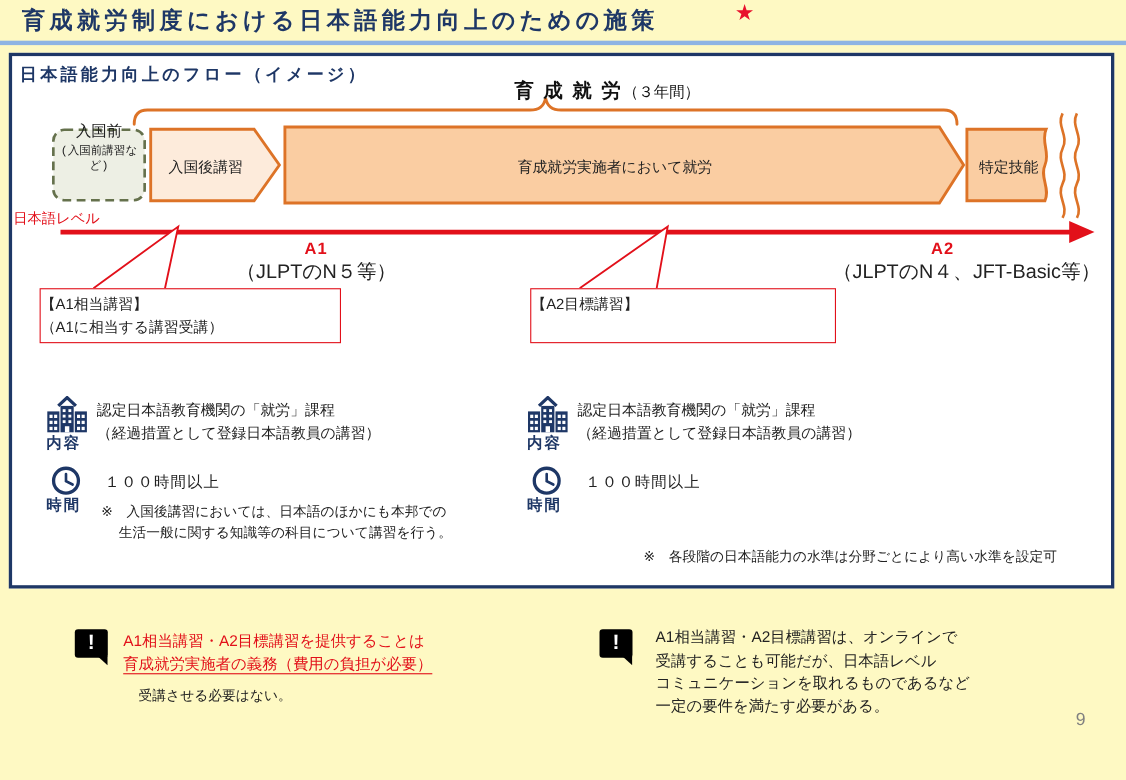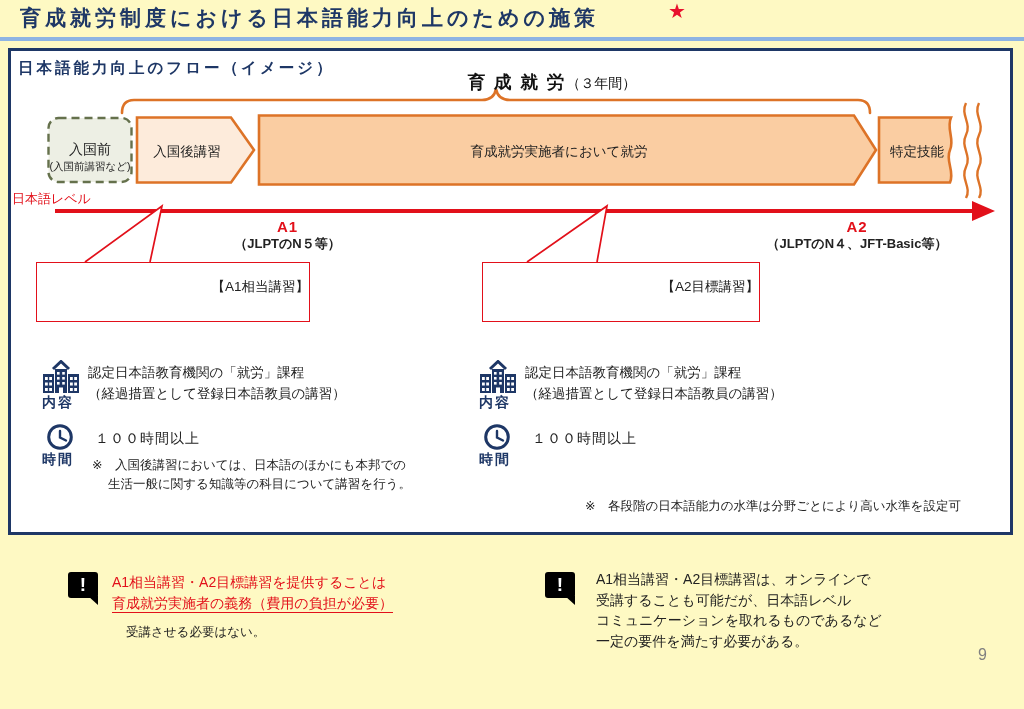--- a/index.html
+++ b/index.html
@@ -15,36 +15,36 @@
   
   .main-box{left:8px;top:48px;width:999px;height:481px;border:3px solid #1E3766;background:#fff;z-index:0;}
   .flow-heading{left:18px;top:58px;font-size:15.5px;font-weight:bold;color:#1E3766;letter-spacing:3px;z-index:2;text-align:center;}
   .period-label{left:402px;top:70px;width:300px;text-align:center;z-index:2;white-space:nowrap;}
   .period-main{font-size:17.5px;font-weight:bold;color:#111;letter-spacing:2px;}
   .period-sub{font-size:14px;color:#111;}
   
   .shapes{left:0;top:0;width:1024px;height:709px;z-index:1;pointer-events:none;}
   
   .stage-text{z-index:2;text-align:center;color:#222;}
-  .pre-entry-text{left:48px;top:140px;width:84px;line-height:1.35;}
+  .pre-entry-text{left:48px;top:112px;width:84px;line-height:1.35;font-family:Liberation Mono, monospace;}
   .pre-entry-title{font-size:14px;}
   .pre-entry-sub{font-size:10.5px;}
   .post-entry-text{left:138px;top:143px;width:98px;font-size:13.5px;}
   .employment-text{left:259px;top:143px;width:600px;font-size:13.5px;}
   .specified-text{left:879px;top:143px;width:76px;font-size:13.5px;}
   .axis-label{left:12px;top:190px;font-size:13px;color:#E2101A;z-index:2;}
   
   .a-block{z-index:2;text-align:center;white-space:nowrap;}
   .a1-block{left:200px;top:218px;width:175px;}
   .a2-block{left:757px;top:218px;width:200px;}
   .a-label{font-size:15px;font-weight:bold;color:#E2101A;letter-spacing:1px;}
-  .a-sub{font-size:13px;color:#222;font-weight:bold;}
-  
-  .callout{z-index:2;border:1.8px solid #E2101A;background:#fff;text-align:right;
-           font-size:13.5px;line-height:21px;color:#222;padding-top:13px;}
+  .a-sub{font-size:18px;color:#222;}
+  
+  .callout{z-index:2;border:1.8px solid #E2101A;background:#fff;text-align:left;
+           font-size:13.5px;line-height:21px;color:#222;padding-top:3px;}
   .a1-callout{left:36px;top:262px;width:272px;height:45px;}
   .a2-callout{left:482px;top:262px;width:276px;height:45px;}
   
   .detail-icon{z-index:2;}
   .detail-label{z-index:2;font-size:14px;font-weight:bold;color:#1E3766;letter-spacing:2px;}
   .detail-text{z-index:2;font-size:13.5px;line-height:21px;color:#222;}
   .time-value{z-index:2;font-size:14px;letter-spacing:1px;color:#222;}
   .small-note{z-index:2;font-size:12.5px;line-height:19px;color:#222;}
   .indent{padding-left:16px;}
   
@@ -108,20 +108,21 @@
     <div class="a-label">A1</div>
     <div class="a-sub">（JLPTのN５等）</div>
   </div>
   <div class="abs a-block a2-block">
     <div class="a-label">A2</div>
     <div class="a-sub">（JLPTのN４、JFT-Basic等）</div>
   </div>
 
   <div class="abs callout a1-callout">
     <div>【A1相当講習】</div>
+    <div>（A1に相当する講習受講）</div>
   </div>
   <div class="abs callout a2-callout">
     <div>【A2目標講習】</div>
   </div>
 
   <svg class="abs detail-icon" style="left:42px;top:360px;" width="38" height="34" viewBox="0 0 38 34">
     <path d="M11,9 L19,1.5 L27,9" fill="none" stroke="#1E3766" stroke-width="3"></path>
     <rect x="13" y="9" width="12" height="24" fill="#1E3766"></rect>
     <rect x="1" y="14" width="11" height="19" fill="#1E3766"></rect>
     <rect x="26" y="14" width="11" height="19" fill="#1E3766"></rect>

